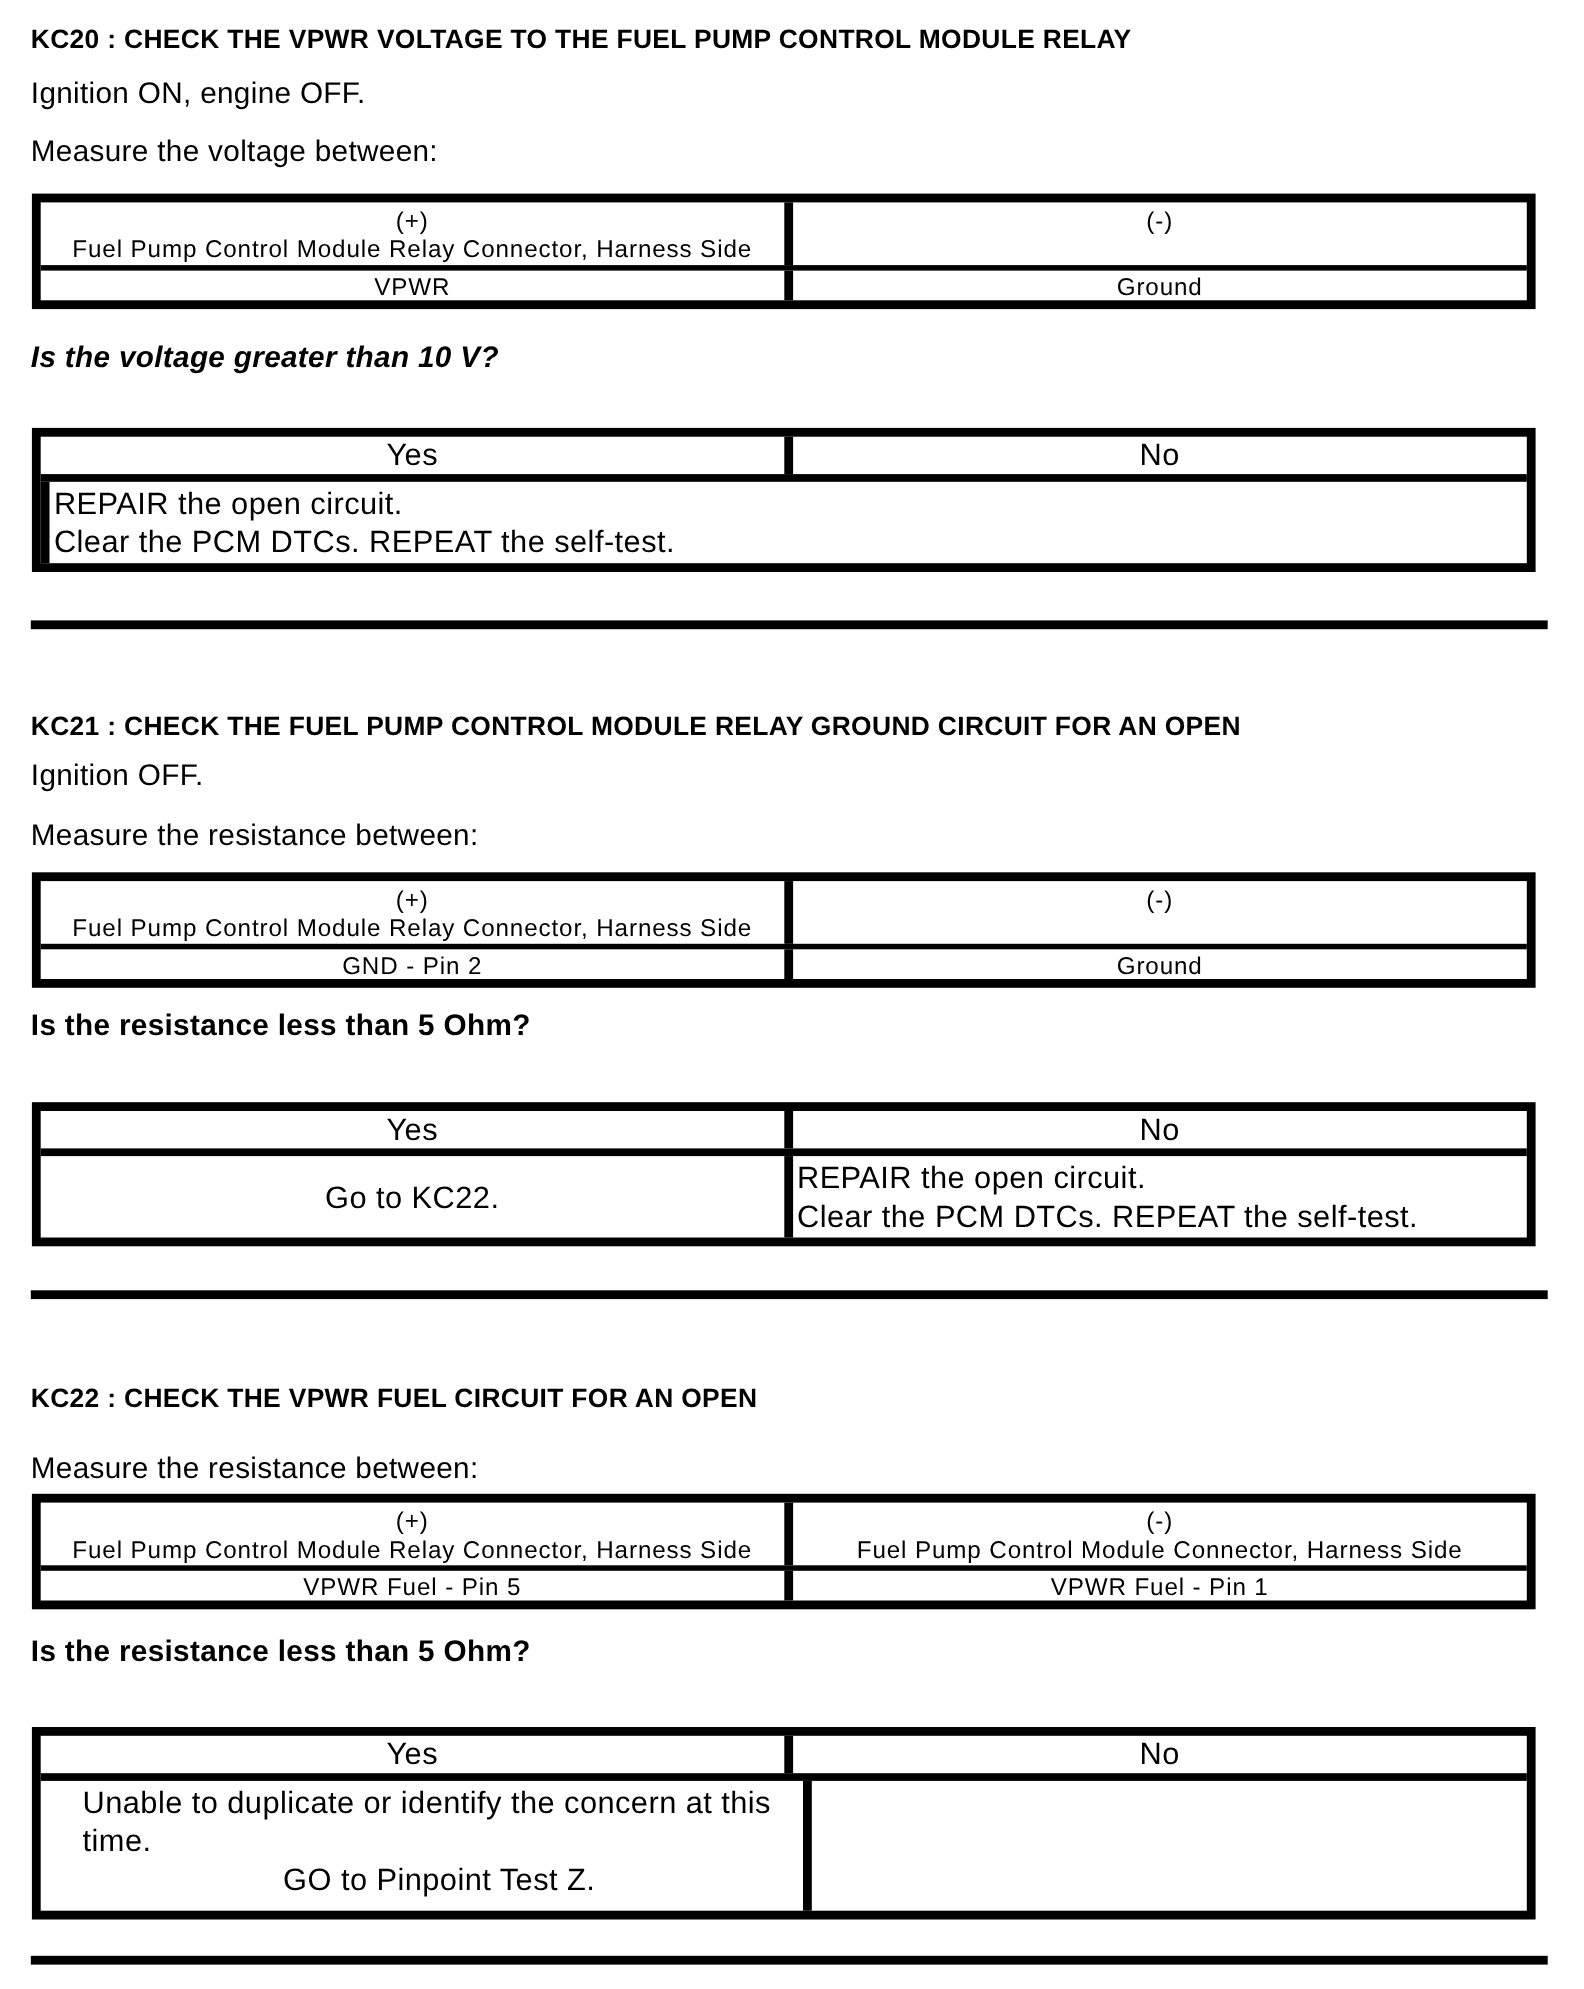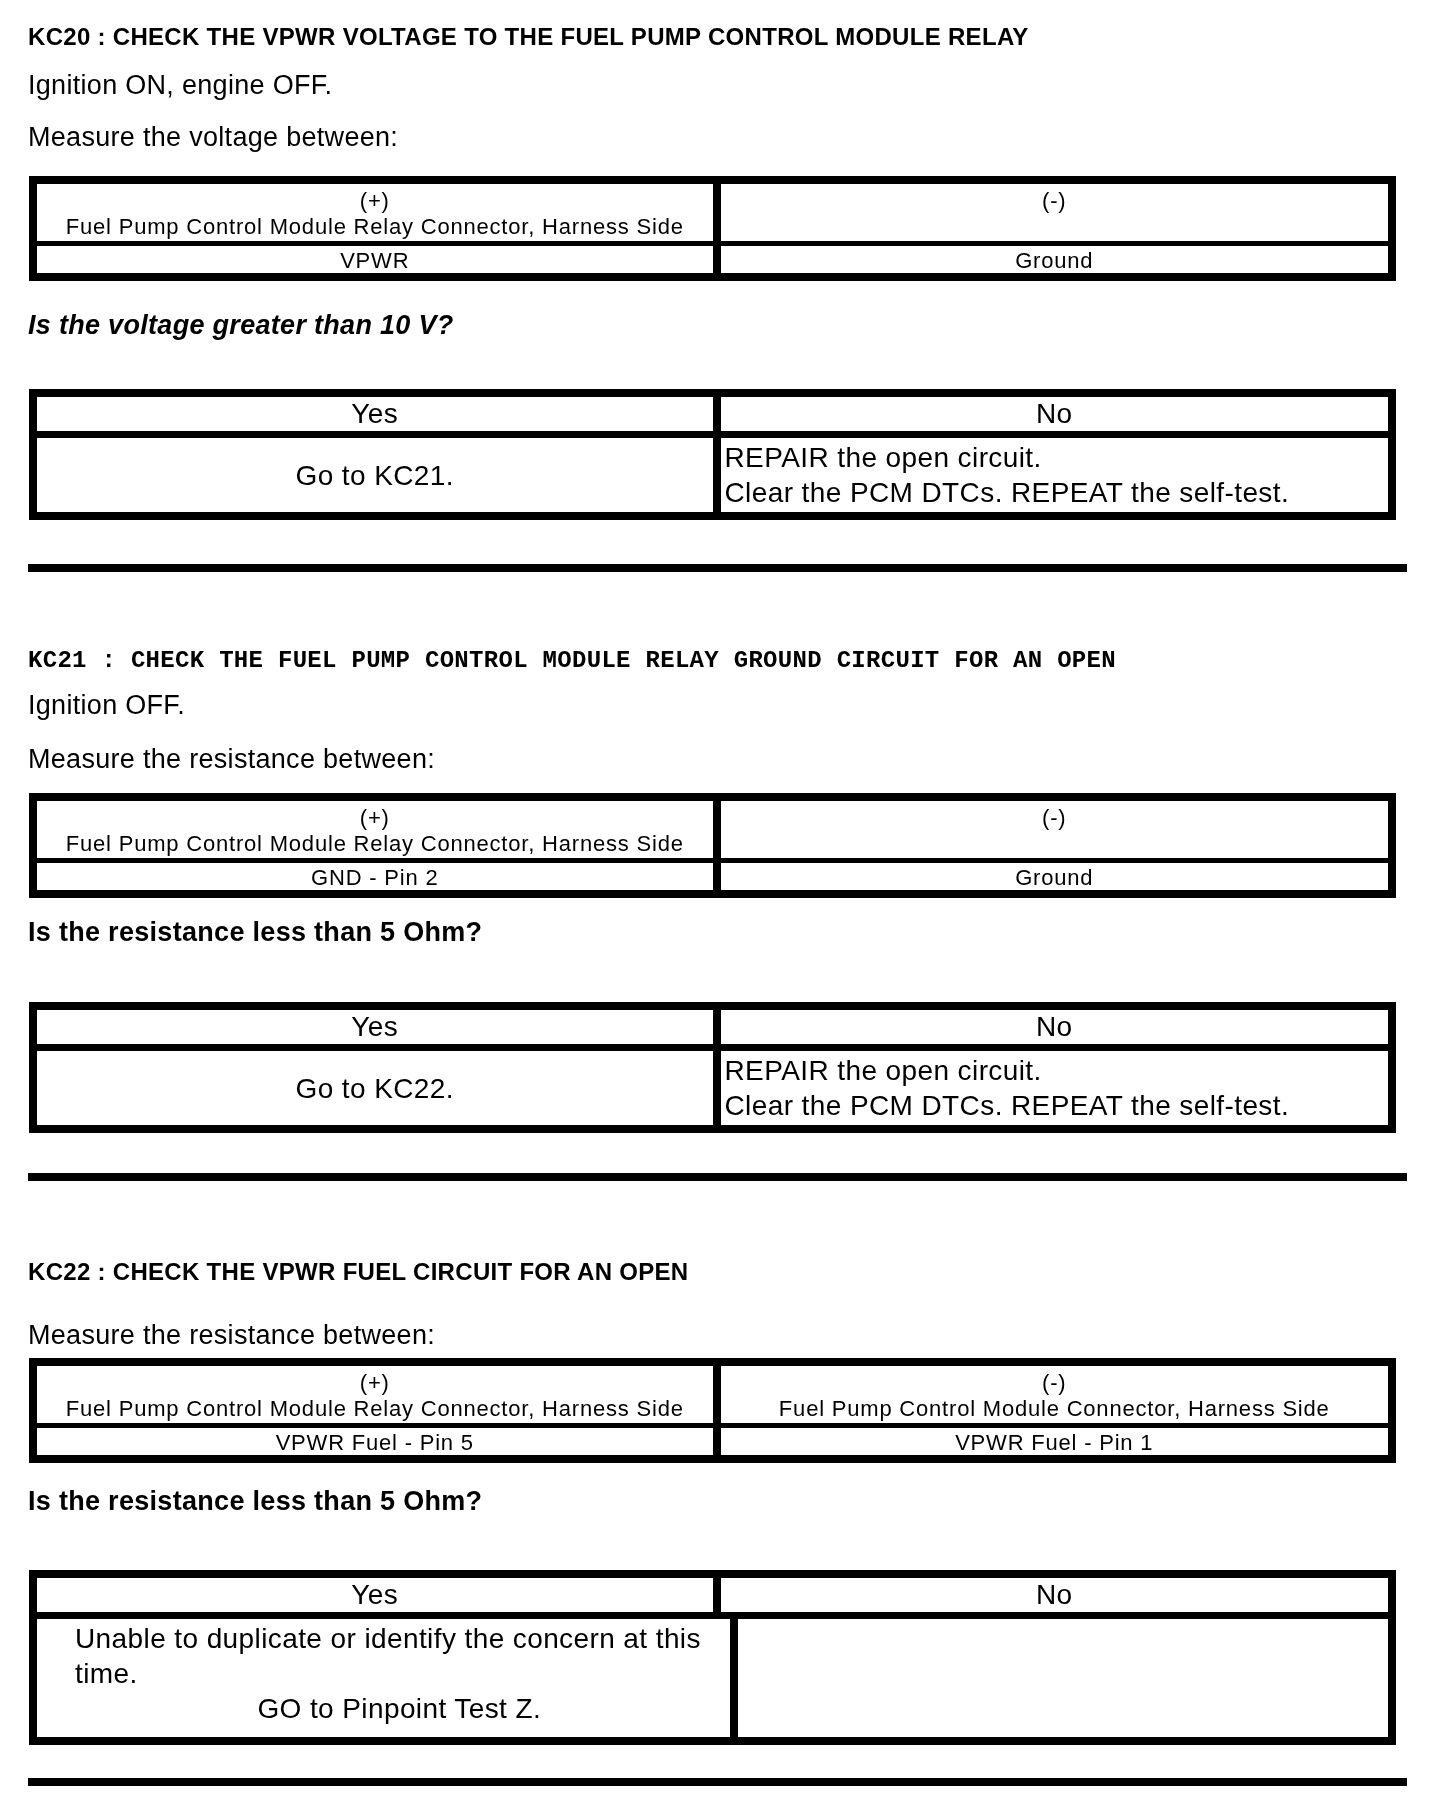--- a/index.html
+++ b/index.html
@@ -106,21 +106,21 @@
 
   
   #sec0 .step-heading    { margin-top: 0; }
   #sec0 .precondition    { margin-top: 12px; }
   #sec0 .measure         { margin-top: 14px; }
   #sec0 .mtable          { margin-top: 20px; }
   #sec0 .question        { margin-top: 26px; font-style: italic; }
   #sec0 .dtable          { margin-top: 46px; }
   #sec0 .section-divider { margin-top: 44px; }
 
-  #sec1 .step-heading    { margin-top: 72px; font-family: Liberation Mono, monospace; }
+  #sec1 .step-heading    { margin-top: 72px; }
   #sec1 .precondition    { margin-top: 8px; }
   #sec1 .measure         { margin-top: 16px; }
   #sec1 .mtable          { margin-top: 15px; }
   #sec1 .question        { margin-top: 16px; }
   #sec1 .dtable          { margin-top: 52px; }
   #sec1 .section-divider { margin-top: 40px; }
 
   #sec2 .step-heading    { margin-top: 74px; }
   #sec2 .measure         { margin-top: 27px; }
   #sec2 .mtable          { margin-top: 4px; }
@@ -154,21 +154,20 @@
   </div>
 
   <p class="question">Is the voltage greater than 10 V?</p>
 
   <div class="dtable">
     <div class="drow drow-head">
       <div class="dcell dhead">Yes</div>
       <div class="dcell dcell-right dhead">No</div>
     </div>
     <div class="drow dbody-2">
-      <div class="dcell yes-cell-centered">Go to KC21.</div>
       <div class="dcell dcell-right no-cell">
         <div>REPAIR the open circuit.</div>
         <div>Clear the PCM DTCs. REPEAT the self-test.</div>
       </div>
     </div>
   </div>
 
   <div class="section-divider"></div>
 </section>
 

